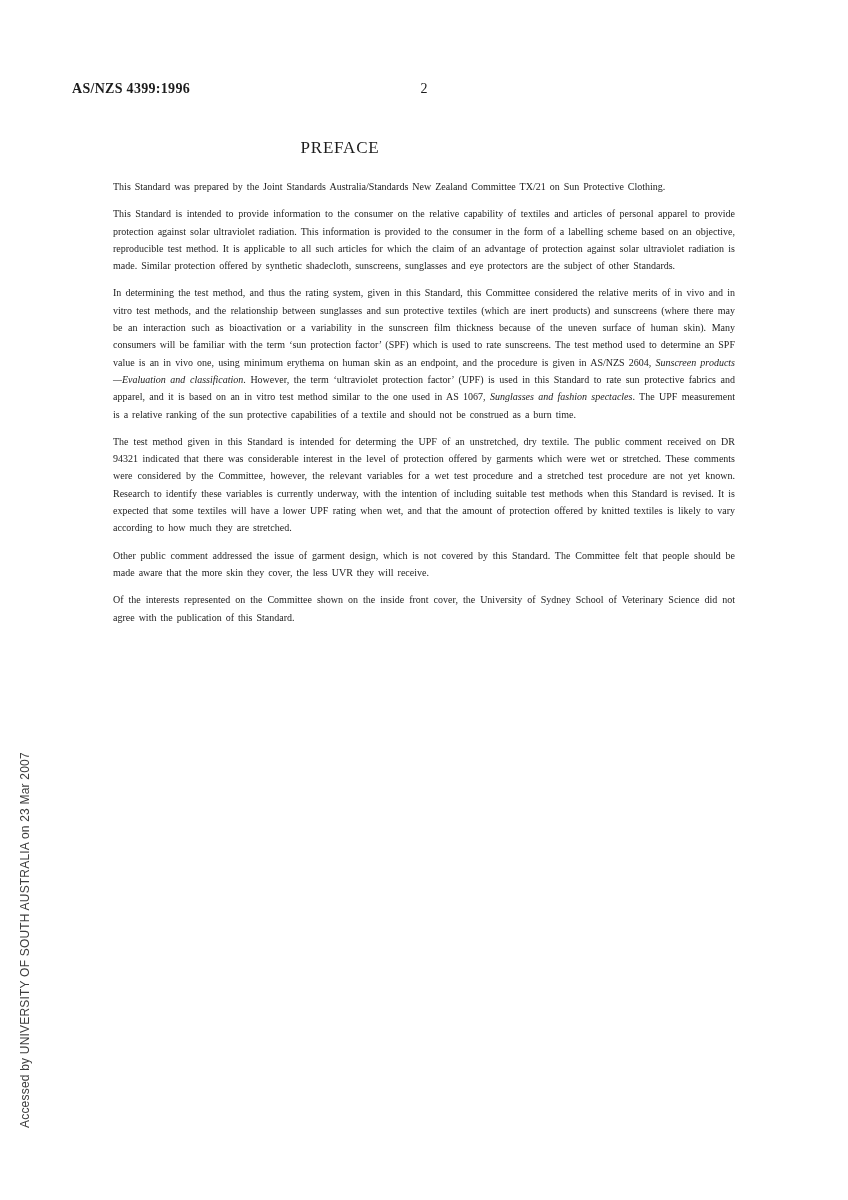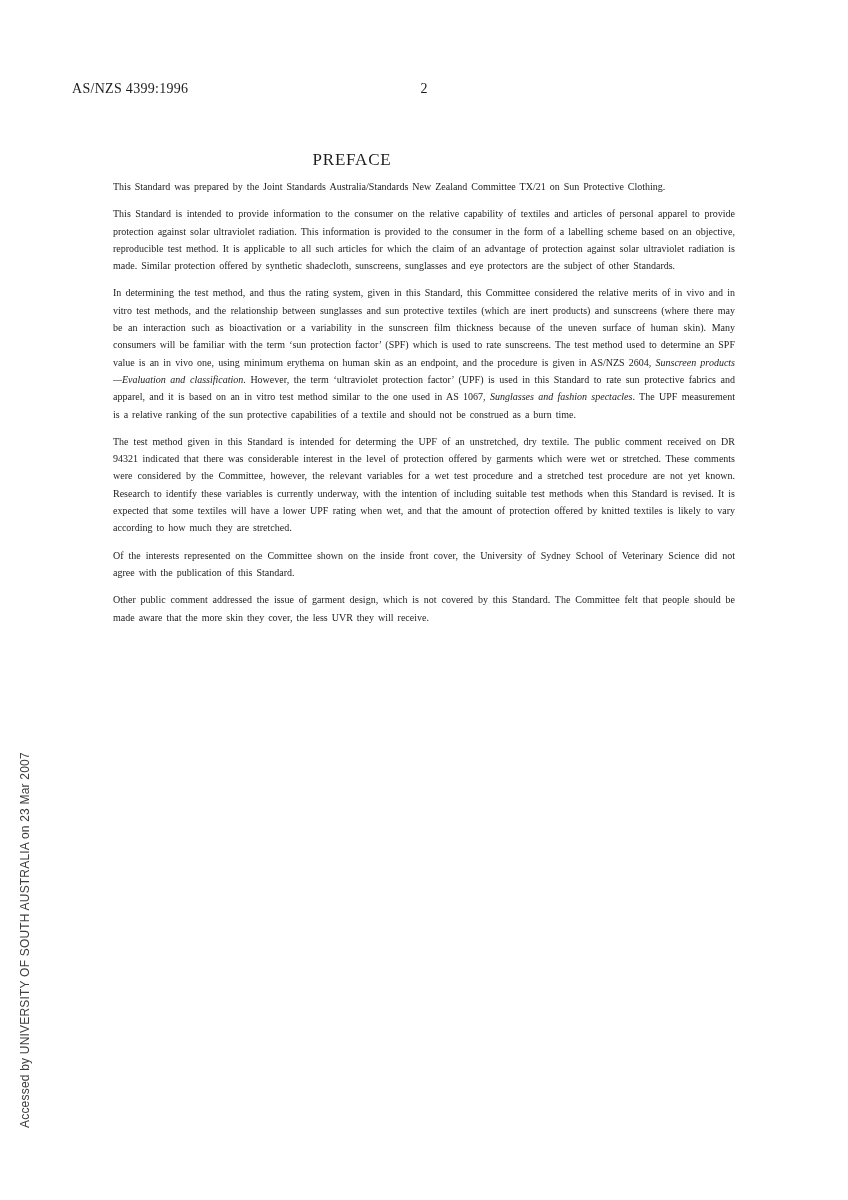--- a/index.html
+++ b/index.html
@@ -18,37 +18,37 @@
   }
   .running-header {
     position: absolute;
     top: 81px;
     left: 72px;
     right: 72px;
     height: 18px;
     font-size: 14px;
   }
   .doc-number {
-    font-weight: normal;
+    font-weight: bold;
     letter-spacing: 0.3px;
     text-align: center;
   }
   .page-number {
     position: absolute;
     left: 50%;
     transform: translateX(-50%);
     top: 0;
     font-size: 14px;
   }
   .preface-title {
     position: absolute;
     top: 138px;
     left: 0;
     width: 680px;
-    margin: 12px;
+    margin: 0;
     text-align: center;
     font-size: 17px;
     font-weight: normal;
     letter-spacing: 0.8px;
   }
   .content {
     position: absolute;
     top: 178px;
     left: 113px;
     width: 622px;
@@ -88,17 +88,17 @@
     <span class="page-number">2</span>
   </div>
 
   <h1 class="preface-title">PREFACE</h1>
 
   <div class="content" id="content">
       <p><span>This Standard was prepared by the Joint Standards Australia/Standards New Zealand Committee TX/21 on Sun Protective Clothing.</span></p>
       <p><span>This Standard is intended to provide information to the consumer on the relative capability of textiles and articles of personal apparel to provide protection against solar ultraviolet radiation. This information is provided to the consumer in the form of a labelling scheme based on an objective, reproducible test method. It is applicable to all such articles for which the claim of an advantage of protection against solar ultraviolet radiation is made. Similar protection offered by synthetic shadecloth, sunscreens, sunglasses and eye protectors are the subject of other Standards.</span></p>
       <p><span>In determining the test method, and thus the rating system, given in this Standard, this Committee considered the relative merits of in vivo and in vitro test methods, and the relationship between sunglasses and sun protective textiles (which are inert products) and sunscreens (where there may be an interaction such as bioactivation or a variability in the sunscreen film thickness because of the uneven surface of human skin). Many consumers will be familiar with the term ‘sun protection factor’ (SPF) which is used to rate sunscreens. The test method used to determine an SPF value is an in vivo one, using minimum erythema on human skin as an endpoint, and the procedure is given in AS/NZS 2604, </span><i>Sunscreen products—Evaluation and classification</i><span>. However, the term ‘ultraviolet protection factor’ (UPF) is used in this Standard to rate sun protective fabrics and apparel, and it is based on an in vitro test method similar to the one used in AS 1067, </span><i>Sunglasses and fashion spectacles</i><span>. The UPF measurement is a relative ranking of the sun protective capabilities of a textile and should not be construed as a burn time.</span></p>
       <p><span>The test method given in this Standard is intended for determing the UPF of an unstretched, dry textile. The public comment received on DR 94321 indicated that there was considerable interest in the level of protection offered by garments which were wet or stretched. These comments were considered by the Committee, however, the relevant variables for a wet test procedure and a stretched test procedure are not yet known. Research to identify these variables is currently underway, with the intention of including suitable test methods when this Standard is revised. It is expected that some textiles will have a lower UPF rating when wet, and that the amount of protection offered by knitted textiles is likely to vary according to how much they are stretched.</span></p>
+      <p><span>Other public comment addressed the issue of garment design, which is not covered by this Standard. The Committee felt that people should be made aware that the more skin they cover, the less UVR they will receive.</span></p>
       <p><span>Of the interests represented on the Committee shown on the inside front cover, the University of Sydney School of Veterinary Science did not agree with the publication of this Standard.</span></p>
-      <p><span>Other public comment addressed the issue of garment design, which is not covered by this Standard. The Committee felt that people should be made aware that the more skin they cover, the less UVR they will receive.</span></p>
     </div>
 
 </div>
 
 </body></html>

